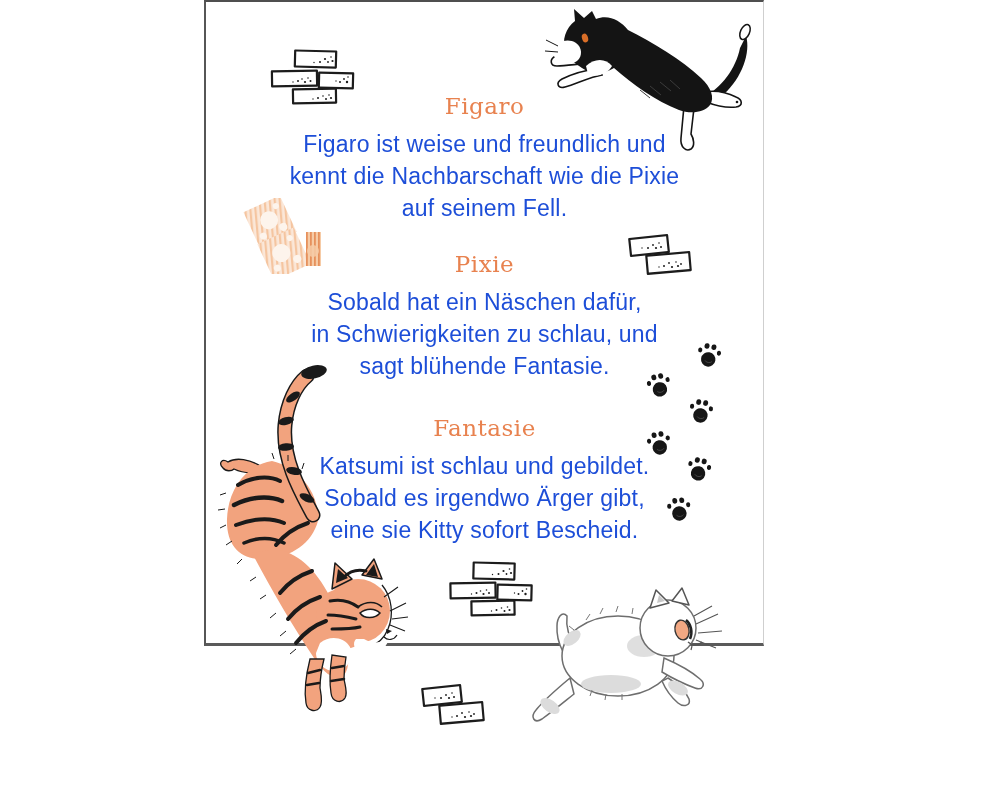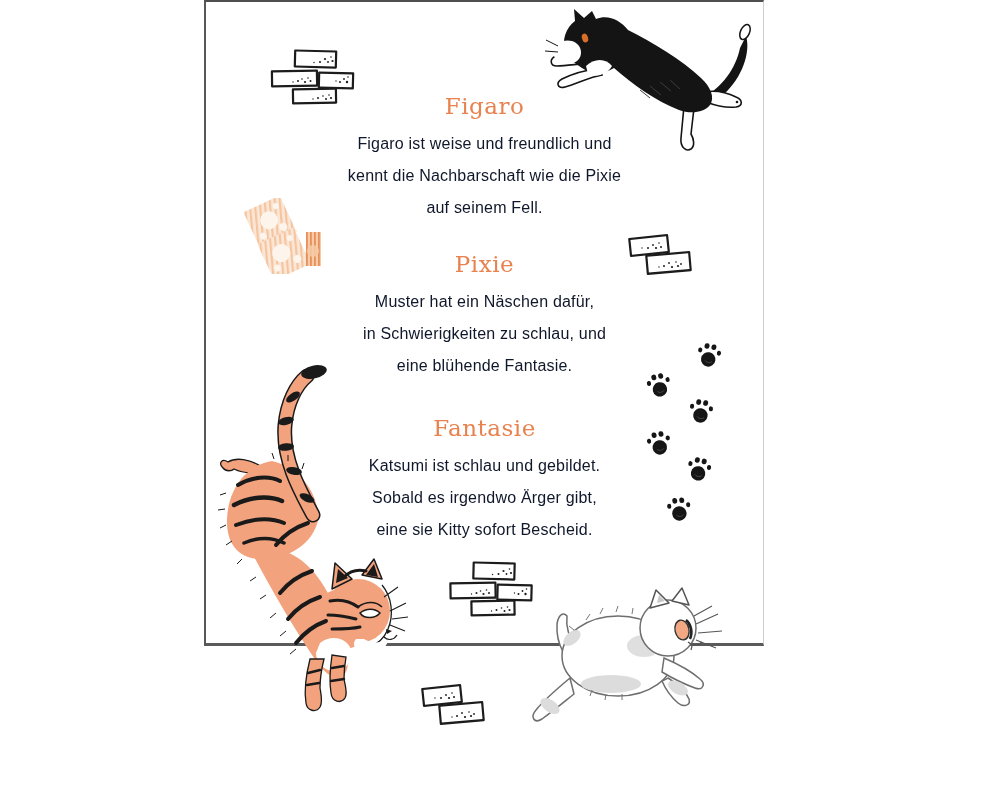--- a/index.html
+++ b/index.html
@@ -2,22 +2,22 @@
 <html><head>
 <meta charset="utf-8">
 <style>
   html,body{margin:0;padding:0;background:#ffffff;}
   .canvas{position:relative;width:1000px;height:800px;background:#ffffff;overflow:hidden;}
   .page{position:absolute;left:204px;top:0;width:560px;height:646px;background:#ffffff;box-sizing:border-box;
         border-top:2px solid #4f4f4f;border-left:2px solid #565656;border-right:1px solid #cfcfcf;border-bottom:3px solid #5a5a5a;}
   .section{position:absolute;left:0;right:0;text-align:center;}
   .heading{margin:0;font-family:"DejaVu Serif","Liberation Serif",serif;font-weight:400;
            font-size:23px;line-height:28px;color:#E8824F;letter-spacing:.5px;}
-  .line{margin:0;font-family:"Liberation Sans",sans-serif;font-size:16px;line-height:32px;
-        color:#0f172a;letter-spacing:.2px;}
+  .line{margin:0;font-family:"Liberation Sans",sans-serif;font-size:23px;line-height:32px;
+        color:#1d4ed8;letter-spacing:.2px;}
   .section .line.first{margin-top:8px;}
   .illus{position:absolute;}
   .illus svg{display:block;}
 </style>
 </head>
 <body>
 
 <svg width="0" height="0" style="position:absolute" aria-hidden="true">
   <defs>
     <pattern id="st1" width="5" height="5" patternUnits="userSpaceOnUse" patternTransform="rotate(20)">
@@ -94,23 +94,23 @@
 
     <div class="section" style="top:90px">
       <h2 class="heading">Figaro</h2>
       <p class="line first">Figaro ist weise und freundlich und</p>
       <p class="line">kennt die Nachbarschaft wie die Pixie</p>
       <p class="line">auf seinem Fell.</p>
     </div>
 
     <div class="section" style="top:248px">
       <h2 class="heading">Pixie</h2>
-      <p class="line first">Muster hat ein Näschen dafür,</p>
+      <p class="line first">Sobald hat ein Näschen dafür,</p>
       <p class="line">in Schwierigkeiten zu schlau, und</p>
-      <p class="line">eine blühende Fantasie.</p>
+      <p class="line">sagt blühende Fantasie.</p>
     </div>
 
     <div class="section" style="top:412px">
       <h2 class="heading">Fantasie</h2>
       <p class="line first">Katsumi ist schlau und gebildet.</p>
       <p class="line">Sobald es irgendwo Ärger gibt,</p>
       <p class="line">eine sie Kitty sofort Bescheid.</p>
     </div>
 
     <div class="illus" style="left:338px;top:4px">

